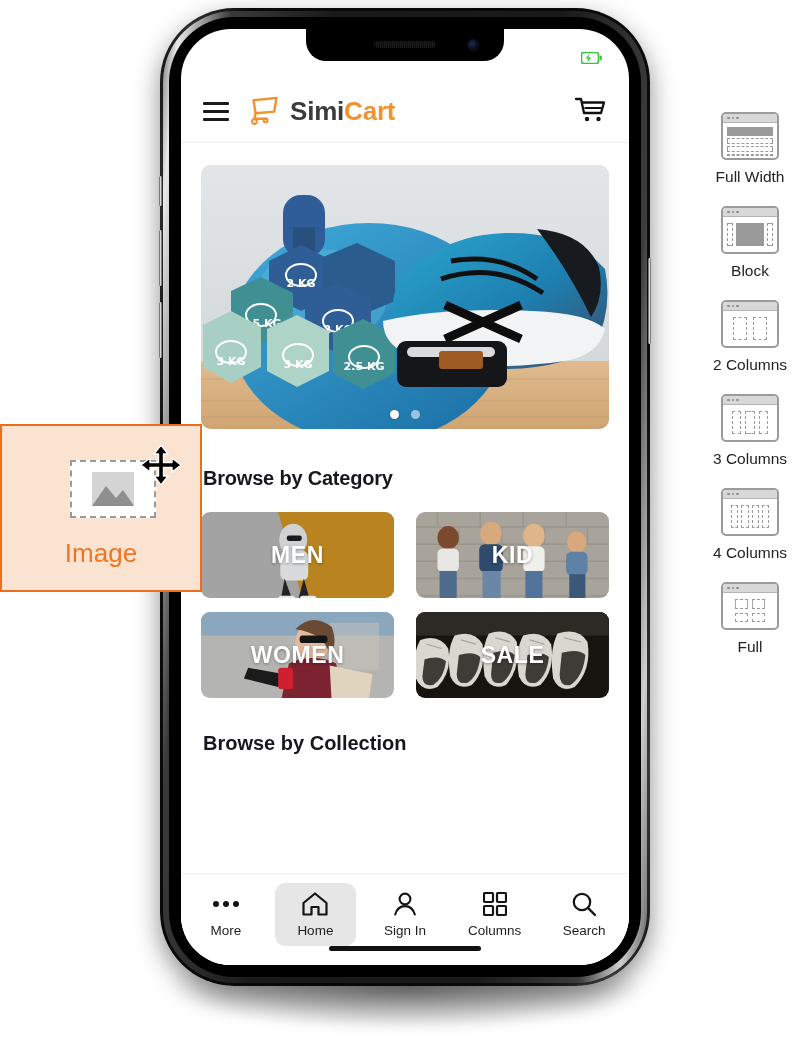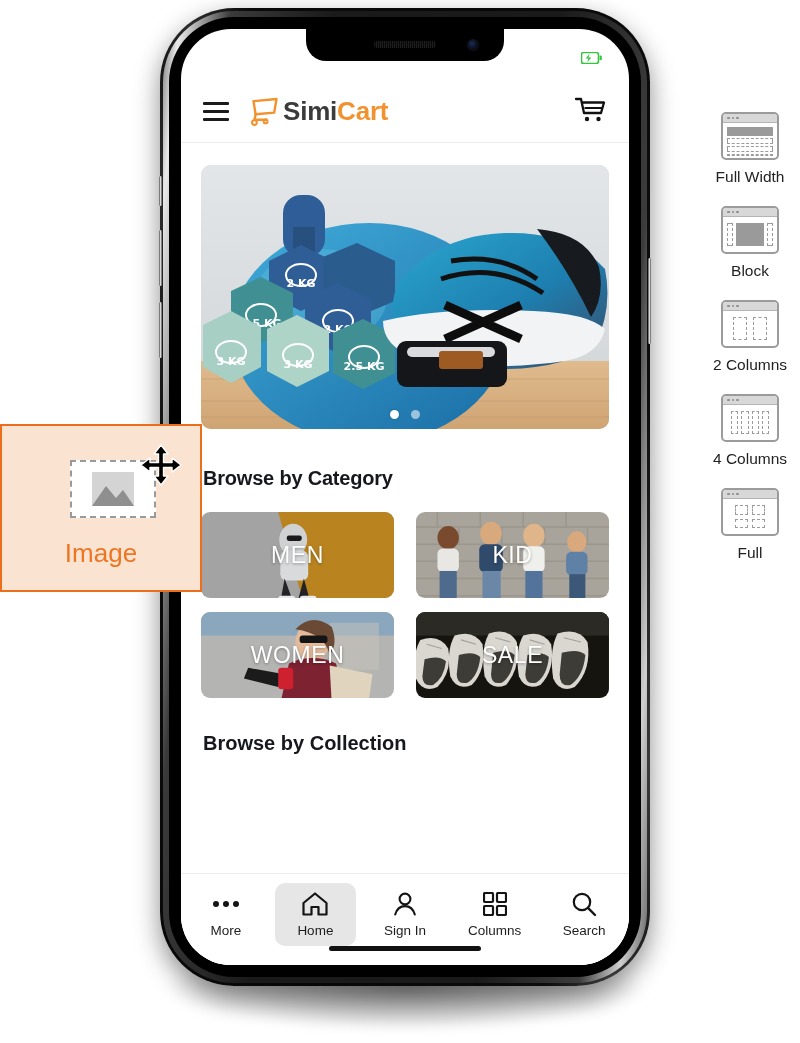--- a/index.html
+++ b/index.html
@@ -73,21 +73,21 @@
   }
 
   
   .app-header {
     position: absolute; left: 0; right: 0; top: 52px; height: 62px;
     background: #fff; border-bottom: 1px solid #ececec;
     display: flex; align-items: center; padding: 0 22px; z-index: 20;
   }
   .hamburger { width: 26px; height: 19px; display: flex; flex-direction: column; justify-content: space-between; cursor: pointer; }
   .hamburger i { display: block; height: 3px; background: #1b1b1b; border-radius: 1px; }
-  .logo-wrap { display: flex; align-items: flex-end; margin-left: 20px; }
+  .logo-wrap { display: flex; align-items: flex-start; margin-left: 20px; gap: 7px; }
   .logo-mark { width: 34px; height: 30px; }
   .logo-text { font-size: 26px; font-weight: 700; letter-spacing: -0.2px; display: flex; }
   .logo-simi { color: #3b3b3b; }
   .logo-cart { color: #F2922E; }
   .cart-btn { margin-left: auto; cursor: pointer; }
 
   
   .app-body { position: absolute; left: 0; right: 0; top: 114px; bottom: 0; background: #fff; overflow: hidden; }
 
   .hero {
@@ -106,21 +106,21 @@
   .cat-grid {
     margin: 22px 20px 0; display: grid; grid-template-columns: 1fr 1fr;
     gap: 14px 22px;
   }
   .cat-tile {
     position: relative; height: 86px; border-radius: 9px; overflow: hidden;
     display: flex; align-items: center; justify-content: center; cursor: pointer;
   }
   .cat-tile .cat-label {
     position: relative; z-index: 2; color: #fff; font-size: 23px;
-    font-weight: 400; letter-spacing: .6px; text-shadow: 0 1px 3px rgba(0,0,0,.35);
+    font-weight: 700; letter-spacing: .6px; text-shadow: 0 1px 3px rgba(0,0,0,.35);
   }
   .tile-art { position: absolute; inset: 0; }
 
   .section-title-2 { margin: 34px 0 0 22px; font-size: 20px; font-weight: 700; color: #16181d; }
 
   
   .bottom-nav {
     position: absolute; left: 0; right: 0; bottom: 0; height: 92px;
     background: #fff; border-top: 1px solid #ededed;
     display: flex; align-items: flex-start; padding-top: 9px; z-index: 25;
@@ -509,20 +509,35 @@
             <i class="li-dot"></i>
           </div>
         <div class="li-body" style="display:flex;gap:6px;justify-content:center;padding:2px 6px;">
           <div class="li-dash" style="flex:1;"></div>
             <div class="li-dash" style="flex:1;"></div>
         </div>
       </div>
       <div class="layout-label">2 Columns</div>
     </div>
 
+    <div class="layout-item">
+      <div class="layout-icon">
+        <div class="li-bar">
+            <i class="li-dot"></i>
+            <i class="li-dot"></i>
+            <i class="li-dot"></i>
+          </div>
+        <div class="li-body" style="display:flex;gap:4px;justify-content:center;padding:2px 5px;">
+          <div class="li-dash" style="flex:1;"></div>
+            <div class="li-dash" style="flex:1;"></div>
+            <div class="li-dash" style="flex:1;"></div>
+        </div>
+      </div>
+      <div class="layout-label">3 Columns</div>
+    </div>
 
     <div class="layout-item">
       <div class="layout-icon">
         <div class="li-bar">
             <i class="li-dot"></i>
             <i class="li-dot"></i>
             <i class="li-dot"></i>
           </div>
         <div class="li-body" style="display:flex;gap:3px;justify-content:center;padding:2px 4px;">
           <div class="li-dash" style="flex:1;"></div>

